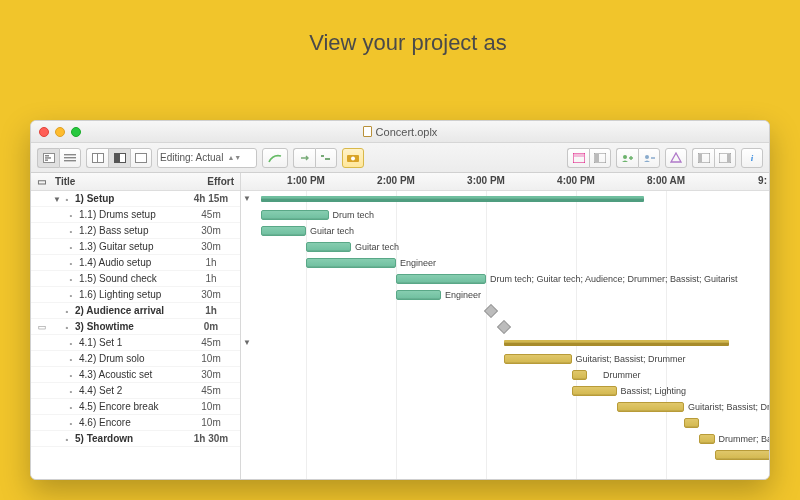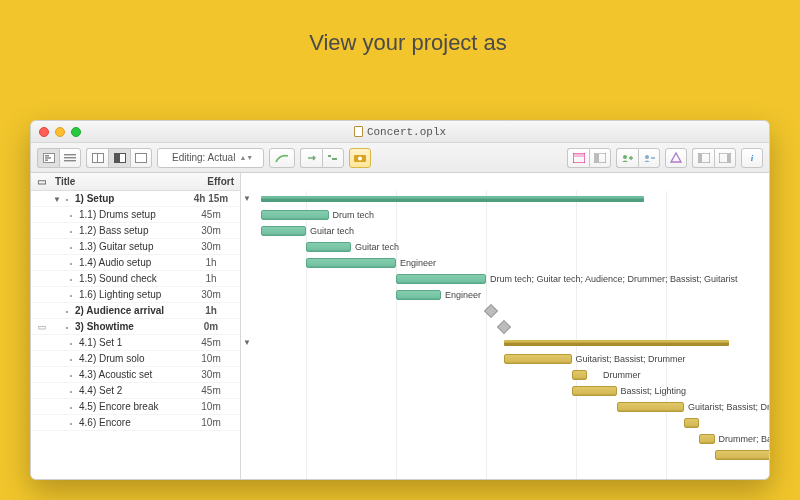--- a/index.html
+++ b/index.html
@@ -37,21 +37,21 @@
     position: relative;
   }
   .traffic { display: flex; gap: 6px; padding-left: 8px; }
   .dot { width: 10px; height: 10px; border-radius: 50%; }
   .d-red { background: #ff5f57; border: .5px solid #e14239; }
   .d-yel { background: #febc2e; border: .5px solid #dea024; }
   .d-grn { background: #28c840; border: .5px solid #1aab2a; }
   .wtitle {
     position: absolute; left: 0; right: 0; text-align: center;
     font-size: 11px; color: #555;
-    display: flex; align-items: center; justify-content: center; gap: 4px; font-family: Liberation Mono, monospace;
+    display: flex; align-items: center; justify-content: center; gap: 4px;
   }
   .doc-icon {
     width: 9px; height: 11px; background: #fff;
     border: 1px solid #b8913a; border-radius: 1px;
   }
   .toolbar {
     height: 30px;
     background: linear-gradient(#f5f5f5, #ececec);
     border-bottom: 1px solid #d0d0d0;
     display: flex; align-items: center; padding: 0 6px; gap: 5px;
@@ -63,21 +63,21 @@
     border: 1px solid #c6c6c6;
     border-radius: 3px;
     display: flex; align-items: center; justify-content: center;
     font-size: 9px; color: #555;
   }
   .seg { border-radius: 0; border-right: none; }
   .tgrp .seg:first-child { border-radius: 3px 0 0 3px; }
   .tgrp .seg:last-child  { border-radius: 0 3px 3px 0; border-right: 1px solid #c6c6c6; }
   .seg.on { background: #e0e0e0; }
   .editing {
-    height: 20px; min-width: 100px; padding: 0 14px;
+    height: 20px; min-width: 100px; padding: 0 2px;
     background: #fff; border: 1px solid #c6c6c6; border-radius: 3px;
     display: flex; align-items: center; gap: 4px;
     color: #555;
   }
   .updn { width: 10px; height: 18px; display: flex; flex-direction: column; justify-content: center; color: #888; font-size: 7px; line-height: .8; }
   .spacer { flex: 1; }
 
   .content { display: flex; height: calc(100% - 22px - 30px); background: #fff; }
 
   
@@ -352,24 +352,37 @@
           <div class="orow lvl1">
             <div class="c-icon"></div>
             <div class="c-title"><span class="bullet">•</span>4.5)  Encore break</div>
             <div class="c-eff">10m</div>
           </div>
           <div class="orow lvl1">
             <div class="c-icon"></div>
             <div class="c-title"><span class="bullet">•</span>4.6)  Encore</div>
             <div class="c-eff">10m</div>
           </div>
+          <div class="orow lvl0">
+            <div class="c-icon"></div>
+            <div class="c-title"><span class="tri"></span><span class="bullet">•</span>5)  Teardown</div>
+            <div class="c-eff">1h 30m</div>
+          </div>
         </div>
     </div>
 
     <div class="gantt">
+      <div class="thdr" id="thdr">
+          <span class="tick" style="left: 65px;">1:00 PM</span>
+          <span class="tick" style="left: 155px;">2:00 PM</span>
+          <span class="tick" style="left: 245px;">3:00 PM</span>
+          <span class="tick" style="left: 335px;">4:00 PM</span>
+          <span class="tick" style="left: 425px;">8:00 AM</span>
+          <span class="tick" style="right: 2px; left: auto; transform: none;">9:</span>
+        </div>
       <div id="vlines">
           <div class="vline" style="left: 65px;"></div>
           <div class="vline" style="left: 155px;"></div>
           <div class="vline" style="left: 245px;"></div>
           <div class="vline" style="left: 335px;"></div>
           <div class="vline" style="left: 425px;"></div>
         </div>
       <div class="bars" id="bars">
           <span class="rowtri" style="left: 2px; top: 3px;">▼</span>
           <div class="bar summ sum-g" style="top: 5px; left: 20px; width: 382.5px;"></div>

